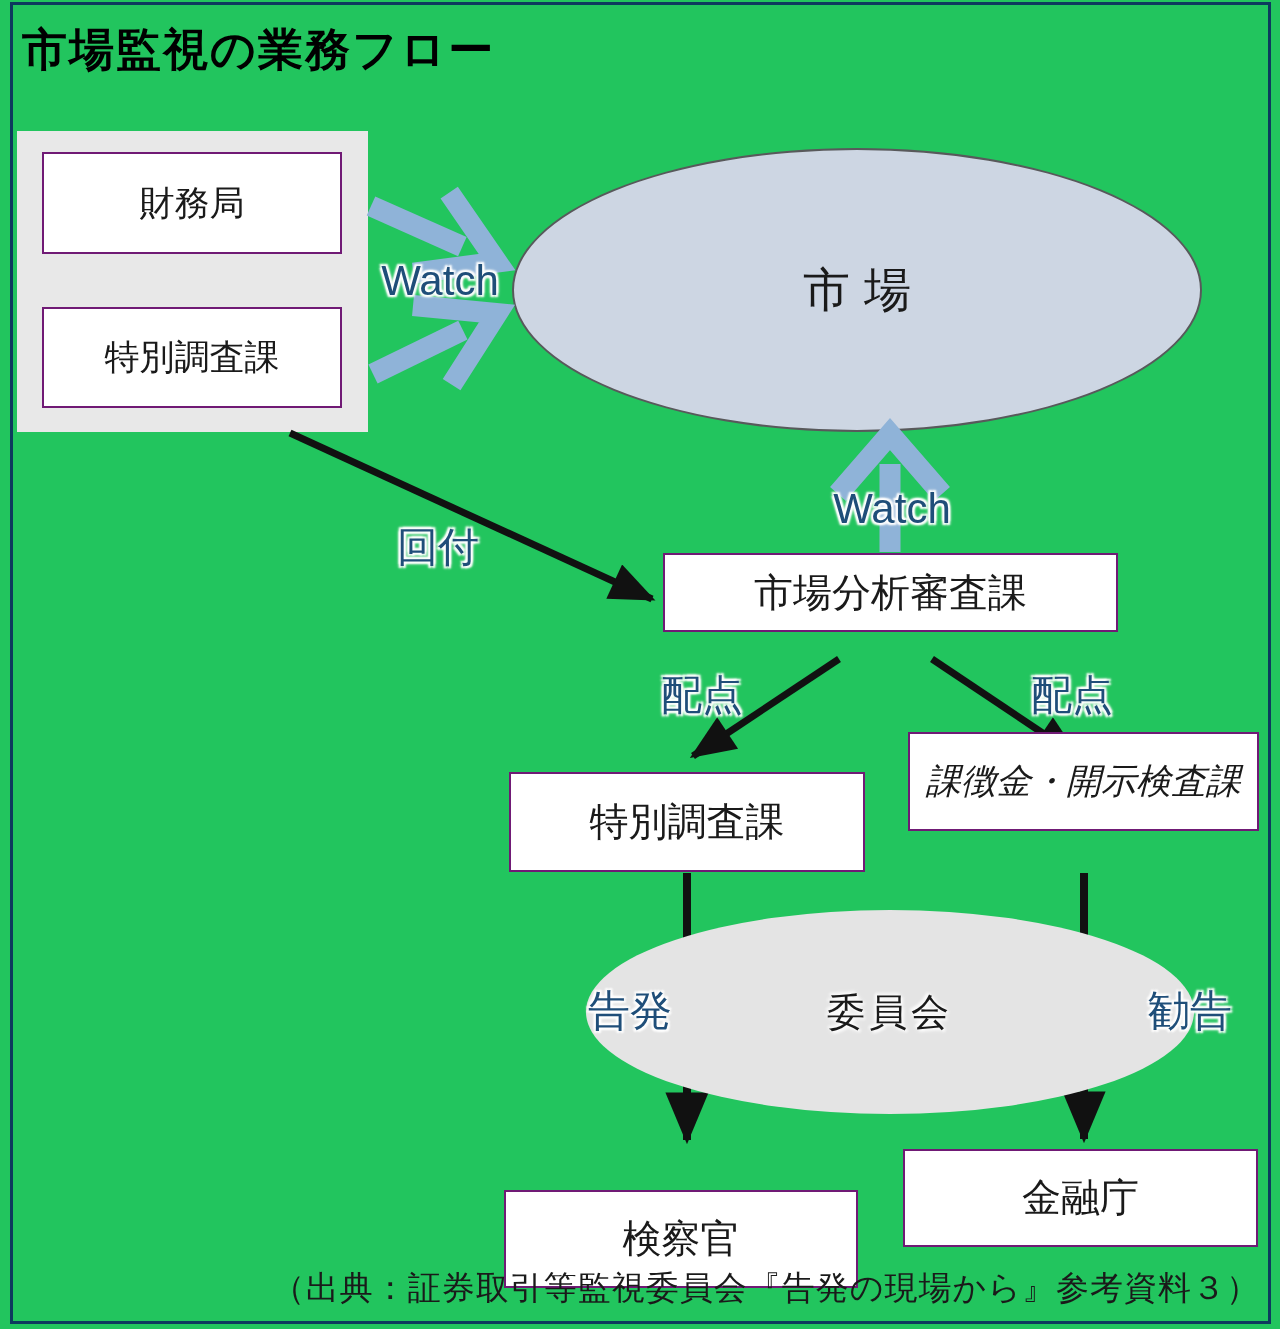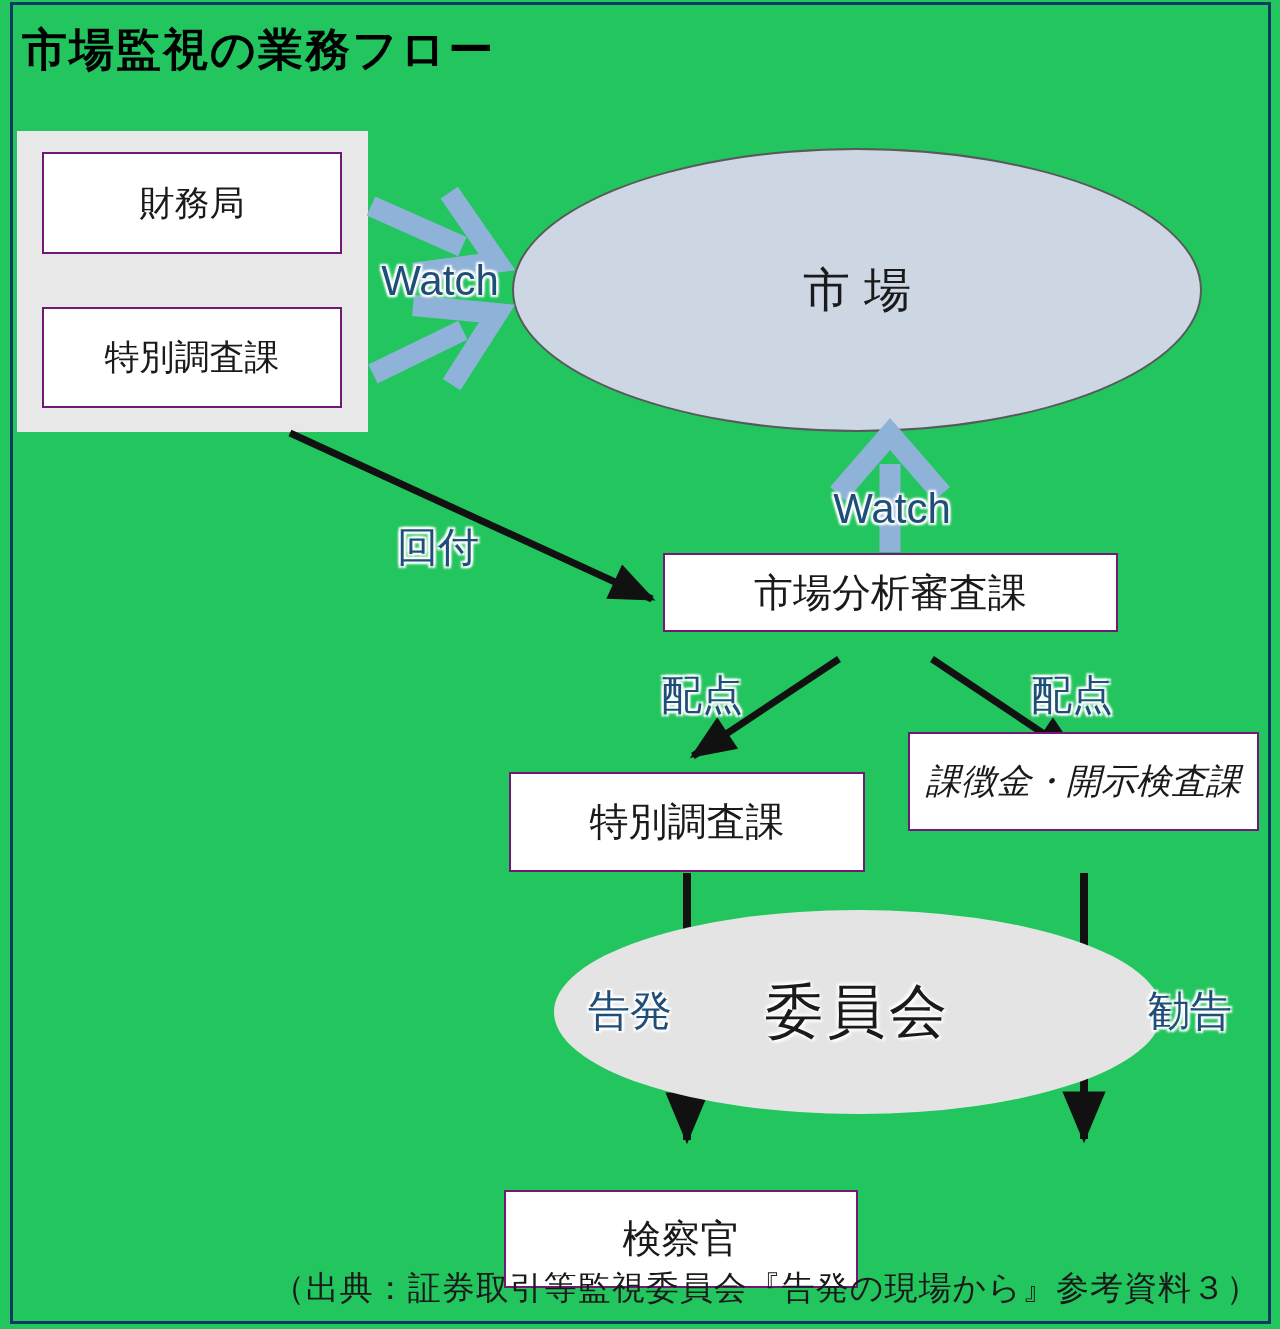--- a/index.html
+++ b/index.html
@@ -11,21 +11,21 @@
   .node{position:absolute;display:flex;align-items:center;justify-content:center;background:#fff;border:2px solid #701a75;color:#1a1a1a;box-sizing:border-box;}
   .n-finance{left:42px;top:152px;width:300px;height:102px;font-size:35px;}
   .n-sro{left:42px;top:307px;width:300px;height:101px;font-size:35px;}
   .n-analysis{left:663px;top:553px;width:455px;height:79px;font-size:39px;}
   .n-special{left:509px;top:772px;width:356px;height:100px;font-size:39px;}
   .n-surcharge{left:908px;top:732px;width:351px;height:99px;font-size:35px;font-style:italic;}
   .n-prosecutor{left:504px;top:1150px;width:354px;height:98px;font-size:39px;margin-top:40px;}
   .n-fsa{left:903px;top:1149px;width:355px;height:98px;font-size:39px;}
   .ellipse{position:absolute;display:flex;align-items:center;justify-content:center;border-radius:50%;}
   .e-market{left:512px;top:148px;width:690px;height:284px;background:#cdd6e3;border:2px solid #58595b;box-sizing:border-box;font-size:47px;color:#1a1a1a;letter-spacing:14px;padding-left:14px;text-align:center;}
-  .e-committee{left:554px;top:910px;width:608px;height:204px;background:#e4e4e4;font-size:58px;color:#1a1a1a;letter-spacing:4px;text-shadow:0 0 6px #fff,0 0 2px #fff,2px 2px 3px #fff,-2px -2px 3px #fff;}
+  .e-committee{left:586px;top:910px;width:608px;height:204px;background:#e4e4e4;font-size:38px;color:#1a1a1a;letter-spacing:4px;text-shadow:0 0 6px #fff,0 0 2px #fff,2px 2px 3px #fff,-2px -2px 3px #fff;}
   .arrows{position:absolute;left:0;top:0;pointer-events:none;}
   .blue-label{position:absolute;transform:translate(-50%,-50%);color:#1f4e79;font-weight:500;white-space:nowrap;
     text-shadow:0 0 5px #fff,0 0 3px #fff,2px 2px 2px #fff,-2px -2px 2px #fff,2px -2px 2px #fff,-2px 2px 2px #fff;}
   .l-watch-left{left:440px;top:281px;font-size:42px;}
   .l-watch-up{left:892px;top:509px;font-size:42px;}
   .l-kaifu{left:438px;top:547px;font-size:41px;}
   .l-haiten-l{left:702px;top:695px;font-size:41px;}
   .l-haiten-r{left:1072px;top:695px;font-size:41px;}
   .l-kokuhatsu{left:630px;top:1011px;font-size:42px;}
   .l-kankoku{left:1142px;top:1011px;font-size:42px;margin-left:48px;}
@@ -74,20 +74,21 @@
     <line x1="687" y1="873" x2="687" y2="1140" stroke="#111111" stroke-width="8" marker-end="url(#ah)"></line>
     <line x1="1084" y1="873" x2="1084" y2="1139" stroke="#111111" stroke-width="8" marker-end="url(#ah)"></line>
   </svg>
 
   <div class="ellipse e-committee">委員会</div>
 
   <div class="node n-analysis">市場分析審査課</div>
   <div class="node n-special">特別調査課</div>
   <div class="node n-surcharge">課徴金・開示検査課</div>
   <div class="node n-prosecutor">検察官</div>
+  <div class="node n-fsa">金融庁</div>
 
   <div class="blue-label l-watch-left">Watch</div>
   <div class="blue-label l-watch-up">Watch</div>
   <div class="blue-label l-kaifu">回付</div>
   <div class="blue-label l-haiten-l">配点</div>
   <div class="blue-label l-haiten-r">配点</div>
   <div class="blue-label l-kokuhatsu">告発</div>
   <div class="blue-label l-kankoku">勧告</div>
 
   <div class="caption">（出典：証券取引等監視委員会『告発の現場から』参考資料３）</div>

